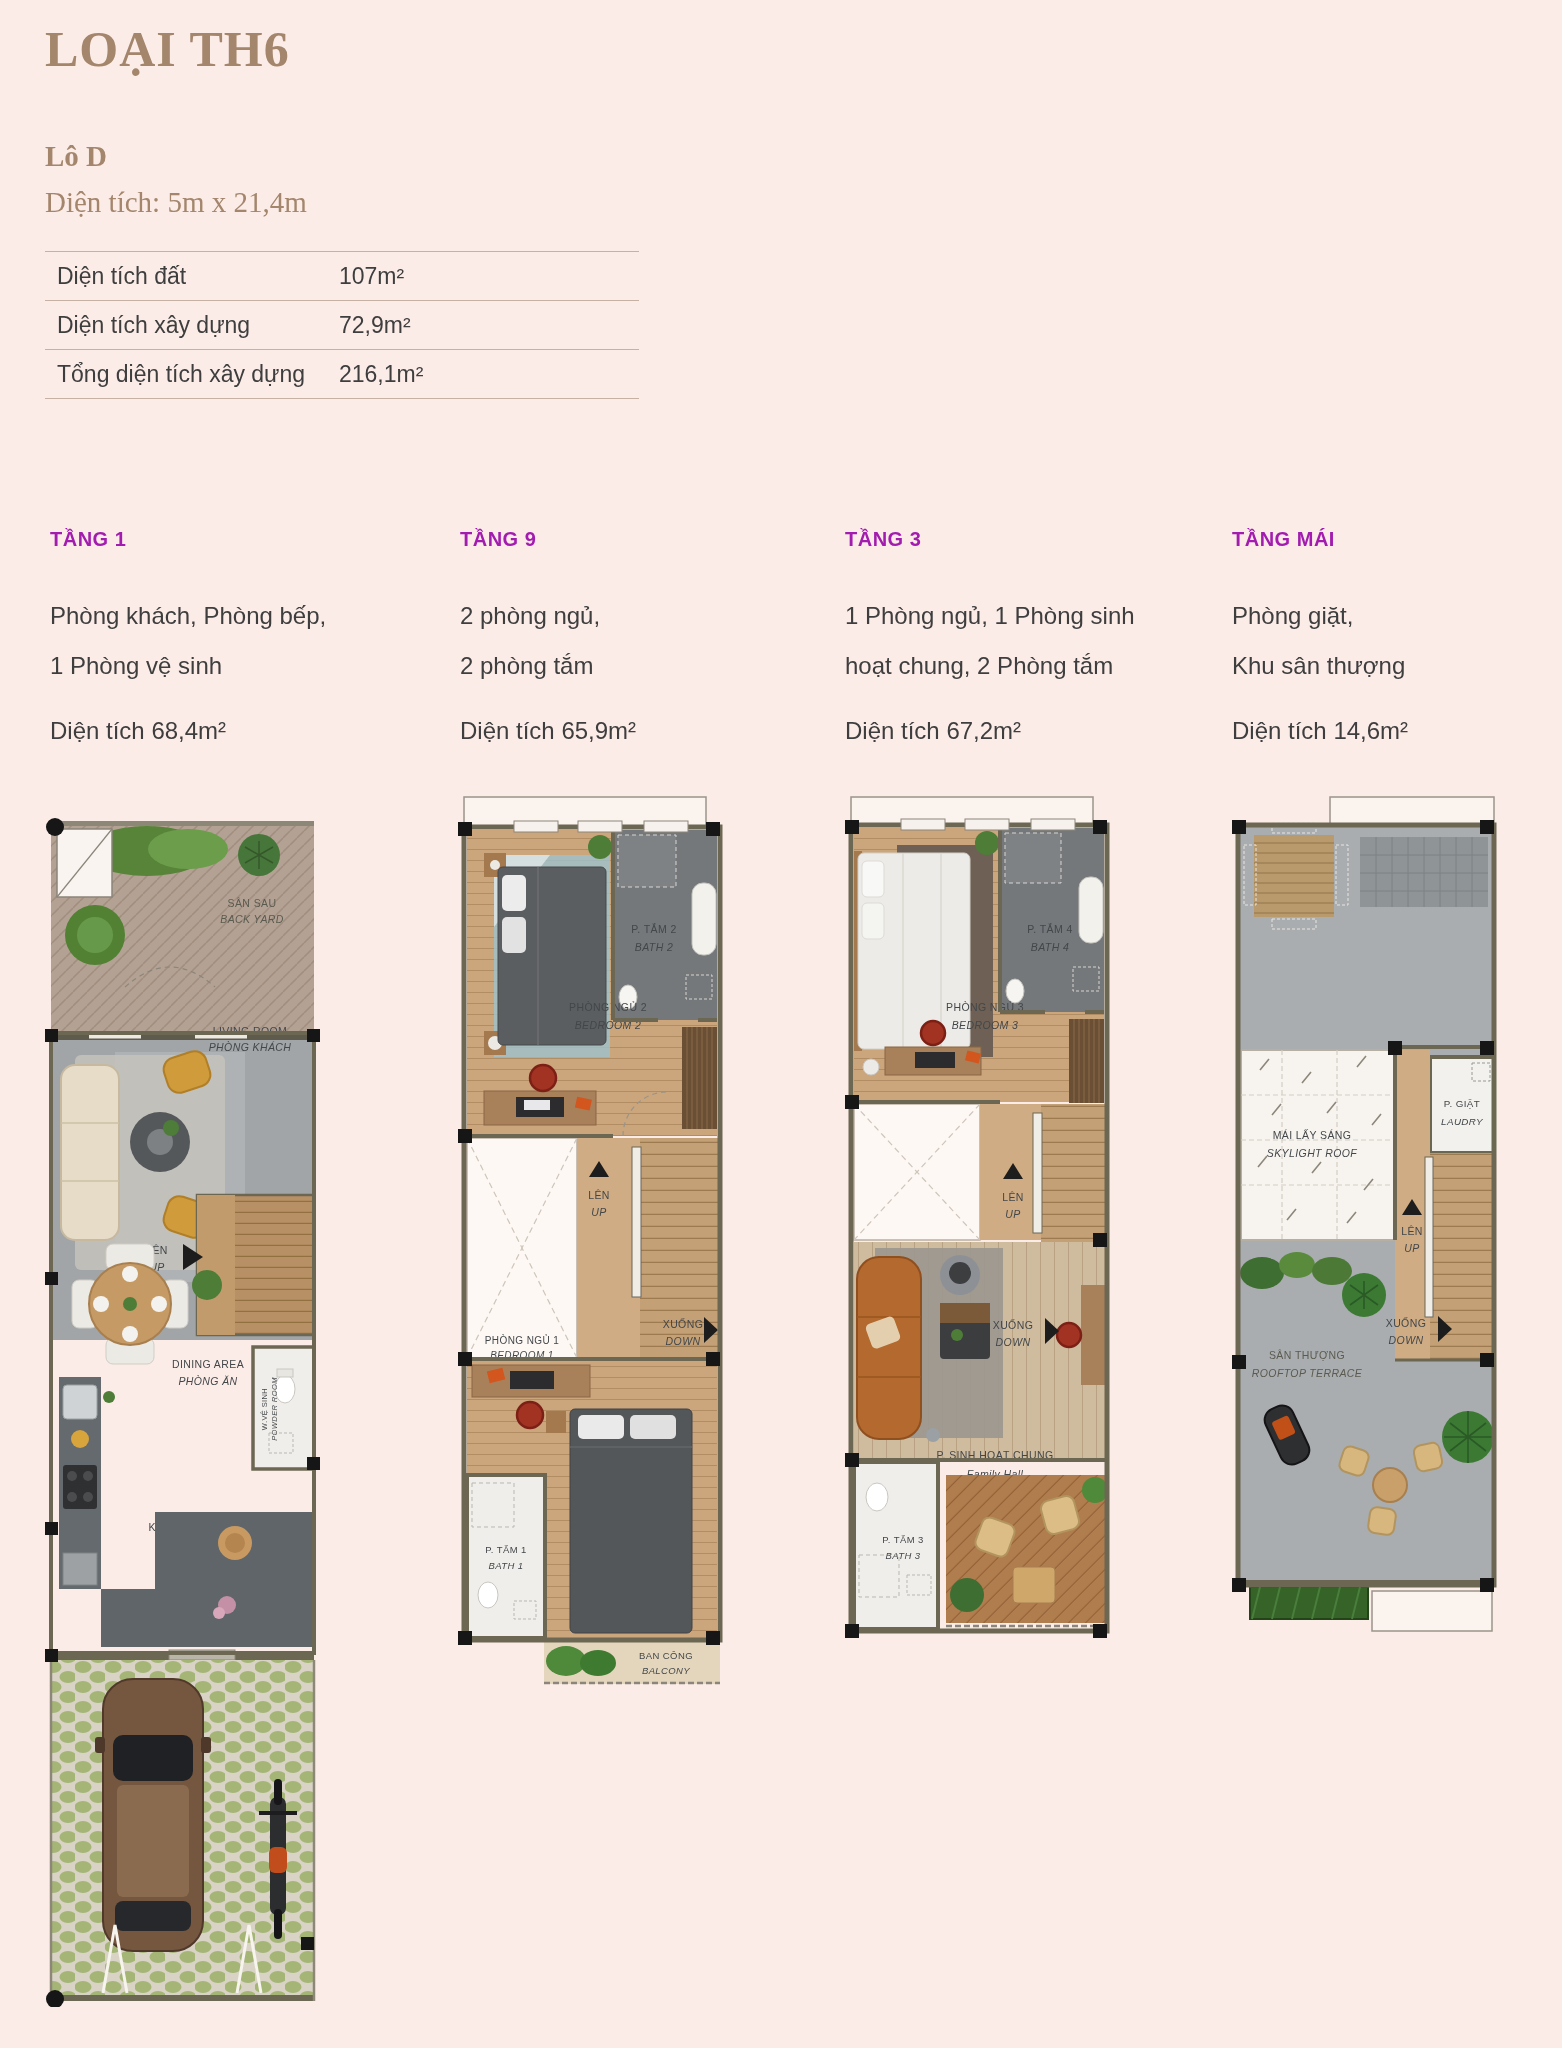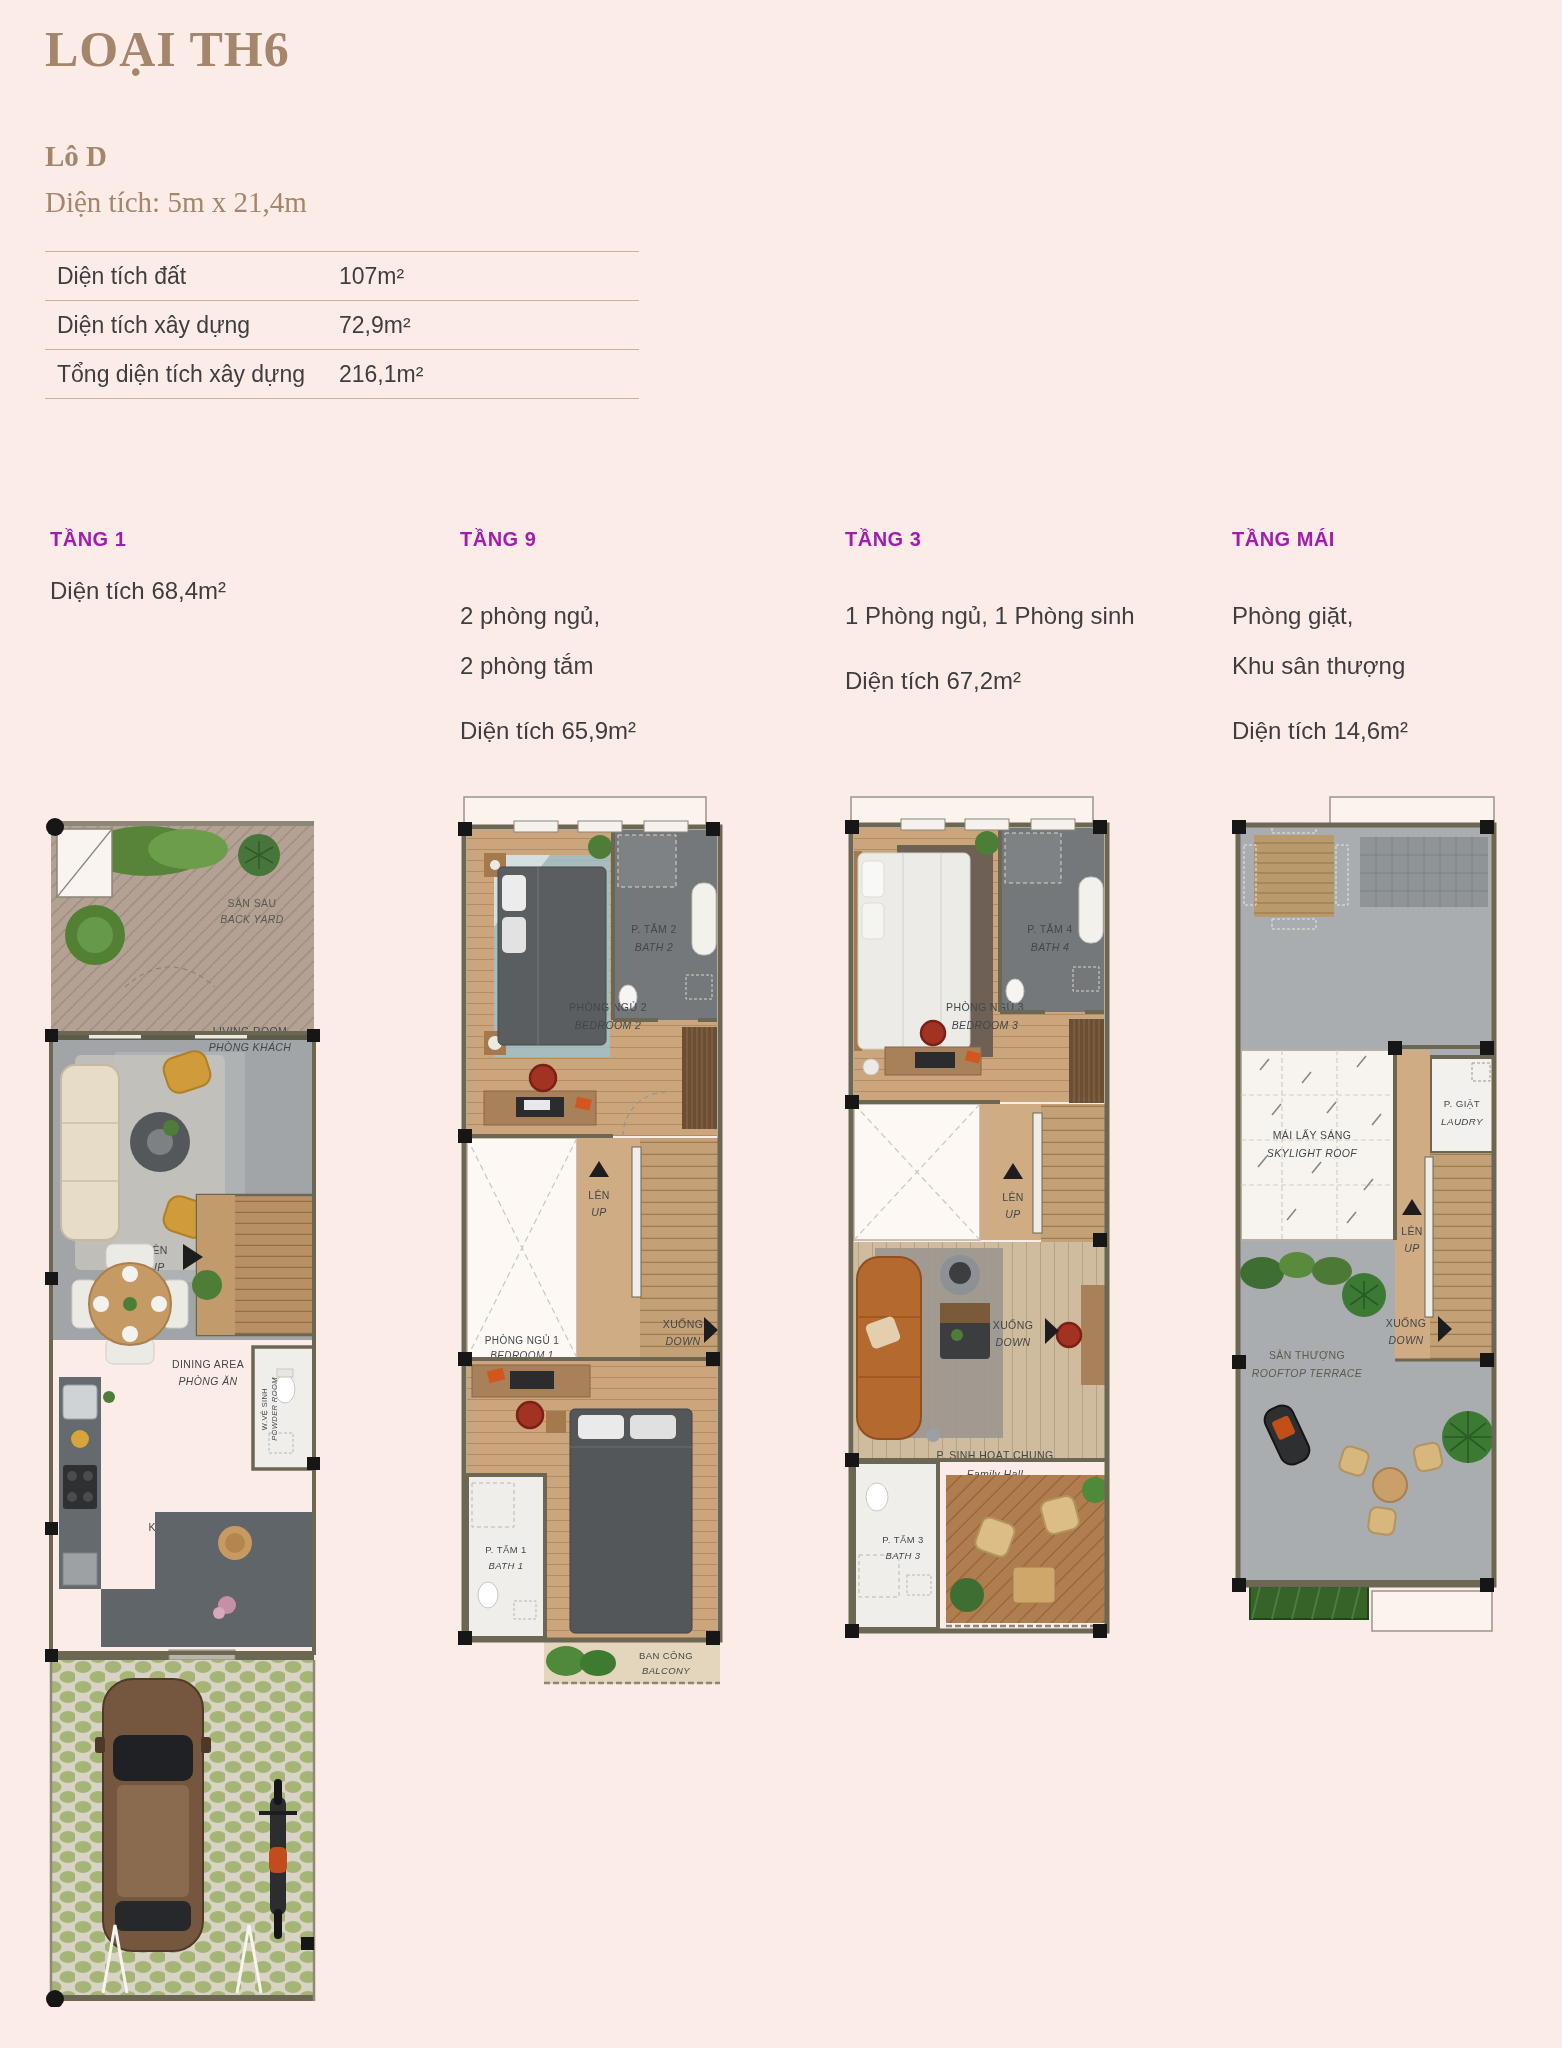--- a/index.html
+++ b/index.html
@@ -50,34 +50,39 @@
     <div class="val">72,9m²</div>
   </div>
   <div class="area-row">
     <div class="lbl">Tổng diện tích xây dựng</div>
     <div class="val">216,1m²</div>
   </div>
 </div>
 
 <div class="abs floor-col" style="left:50px">
   <div class="floor-name">TẦNG 1</div>
+  <div class="floor-desc">
+    <div>Phòng khách, Phòng bếp,</div>
+    <div>1 Phòng vệ sinh</div>
+  </div>
   <div class="floor-area">Diện tích 68,4m²</div>
 </div>
 <div class="abs floor-col" style="left:460px">
   <div class="floor-name">TẦNG 9</div>
   <div class="floor-desc">
     <div>2 phòng ngủ,</div>
     <div>2 phòng tắm</div>
   </div>
   <div class="floor-area">Diện tích 65,9m²</div>
 </div>
 <div class="abs floor-col" style="left:845px">
   <div class="floor-name">TẦNG 3</div>
   <div class="floor-desc">
     <div>1 Phòng ngủ, 1 Phòng sinh</div>
+    <div>hoạt chung, 2 Phòng tắm</div>
   </div>
   <div class="floor-area">Diện tích 67,2m²</div>
 </div>
 <div class="abs floor-col" style="left:1232px">
   <div class="floor-name">TẦNG MÁI</div>
   <div class="floor-desc">
     <div>Phòng giặt,</div>
     <div>Khu sân thượng</div>
   </div>
   <div class="floor-area">Diện tích 14,6m²</div>

